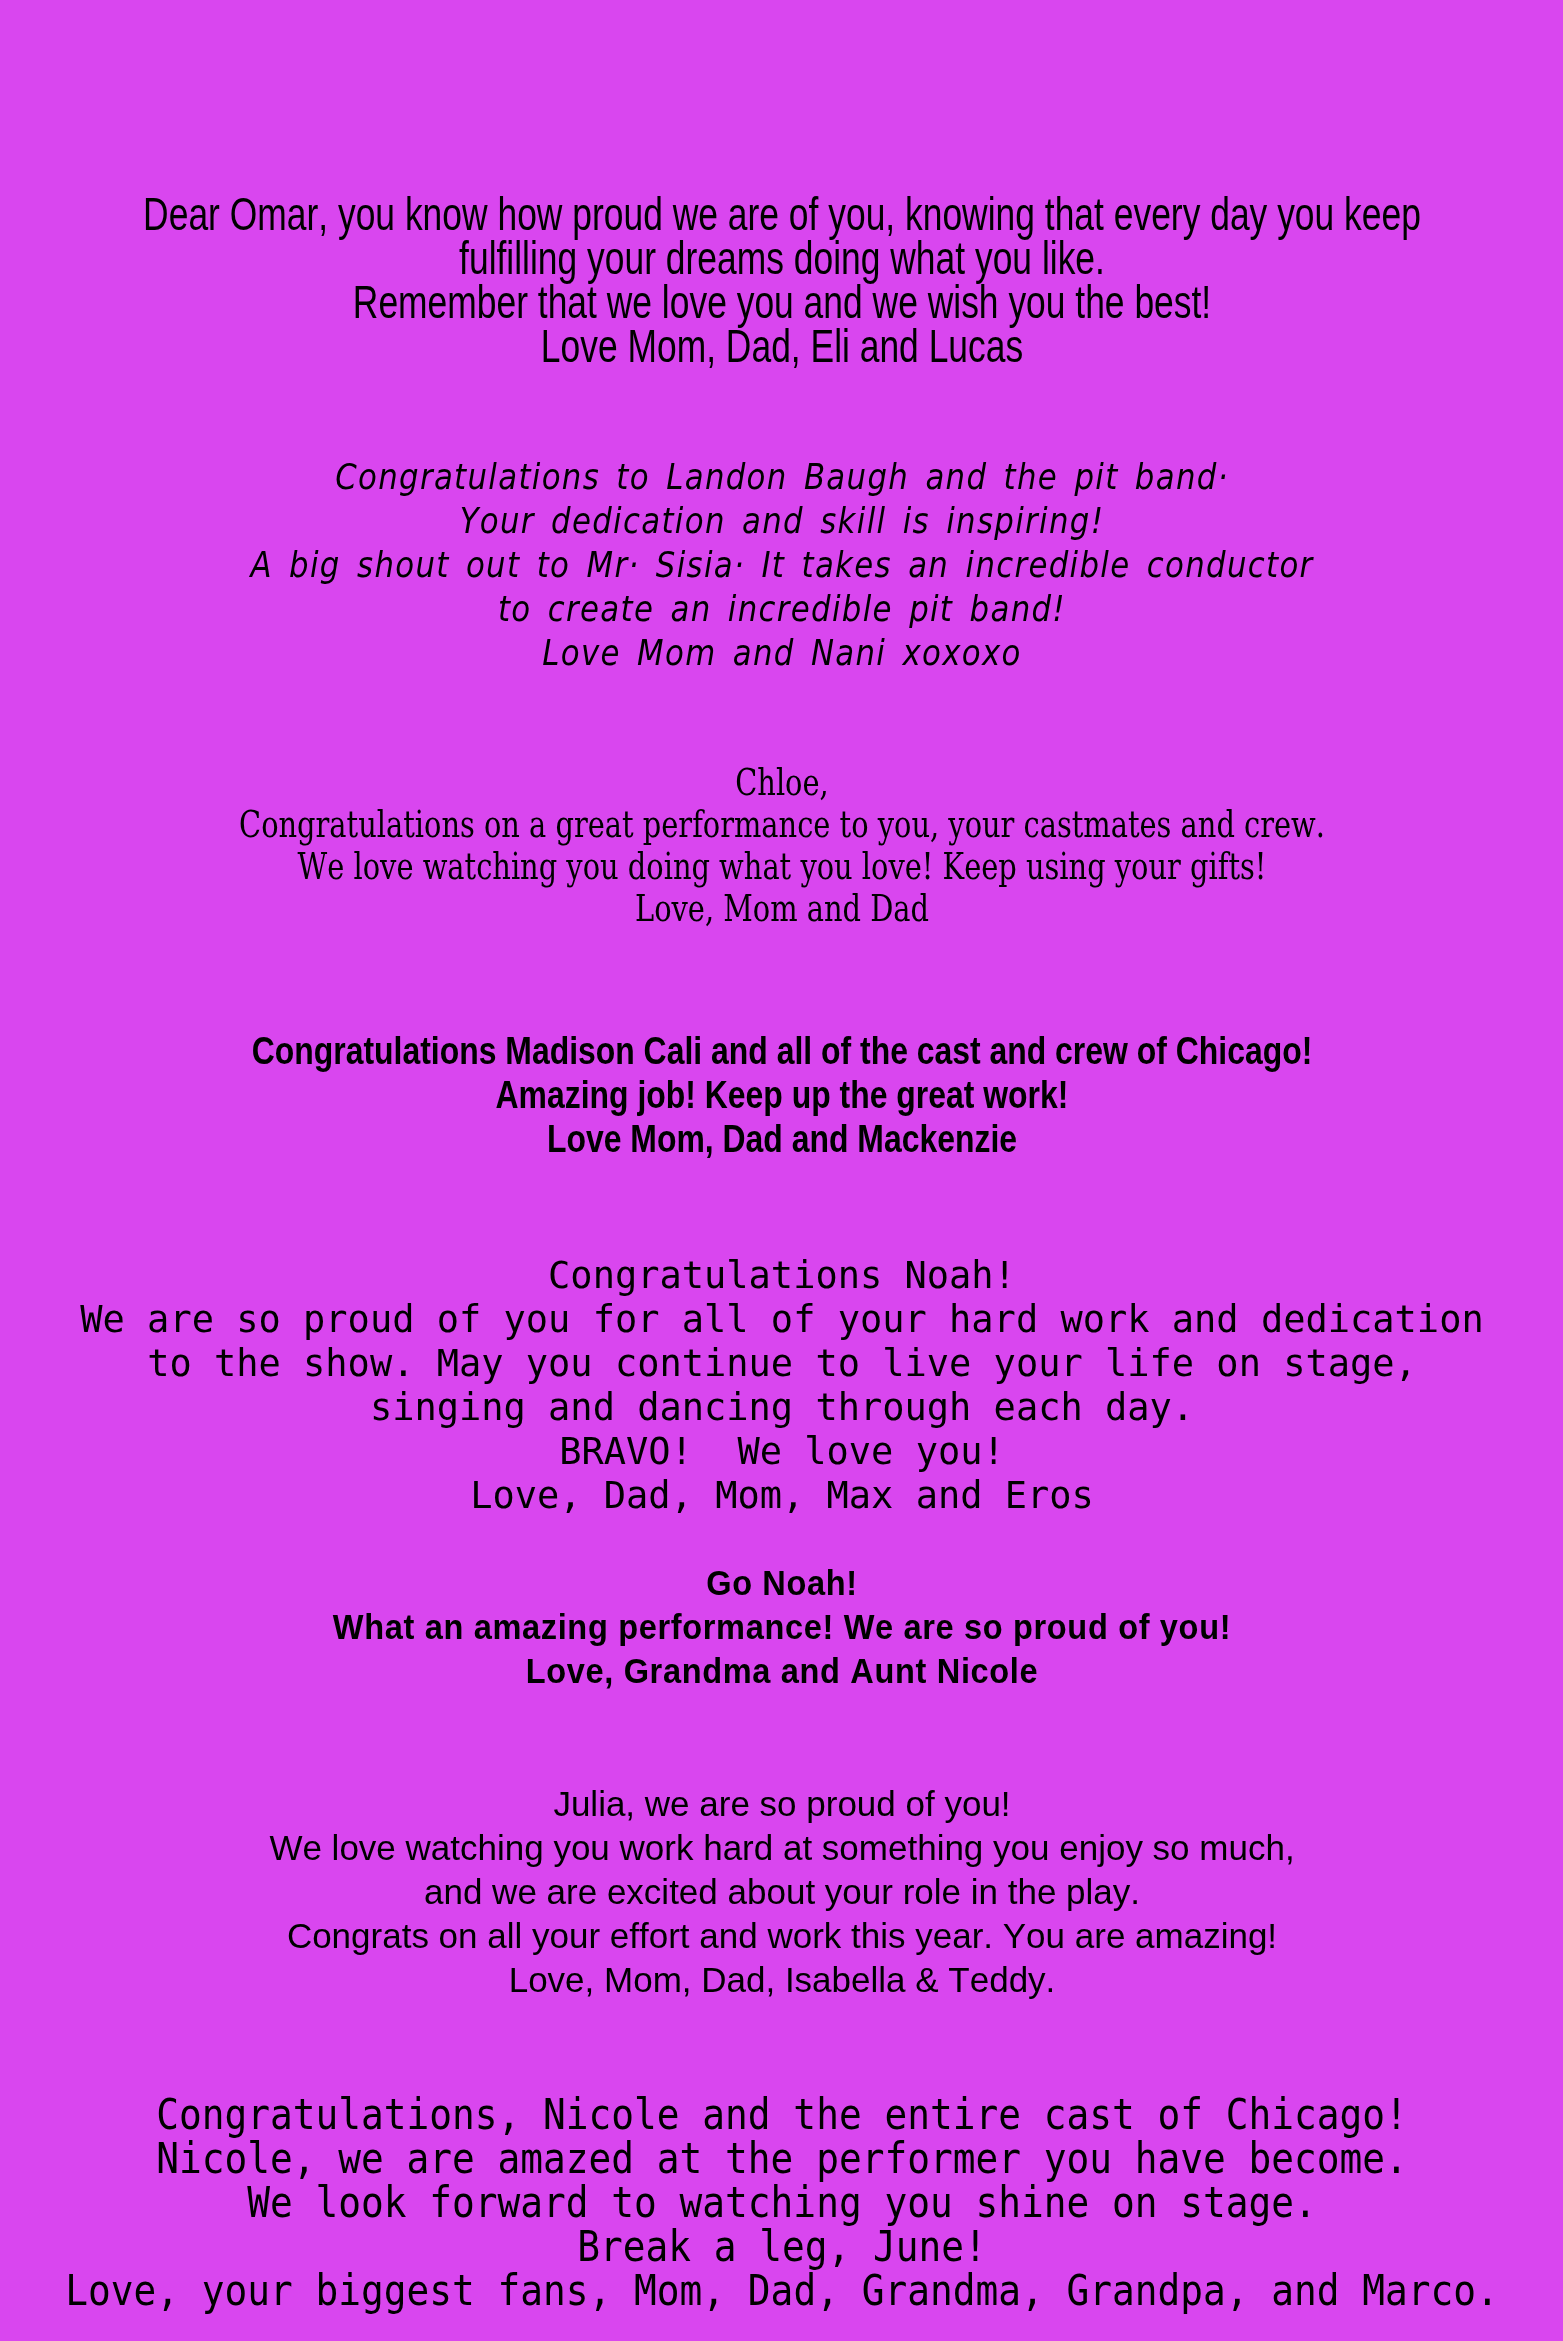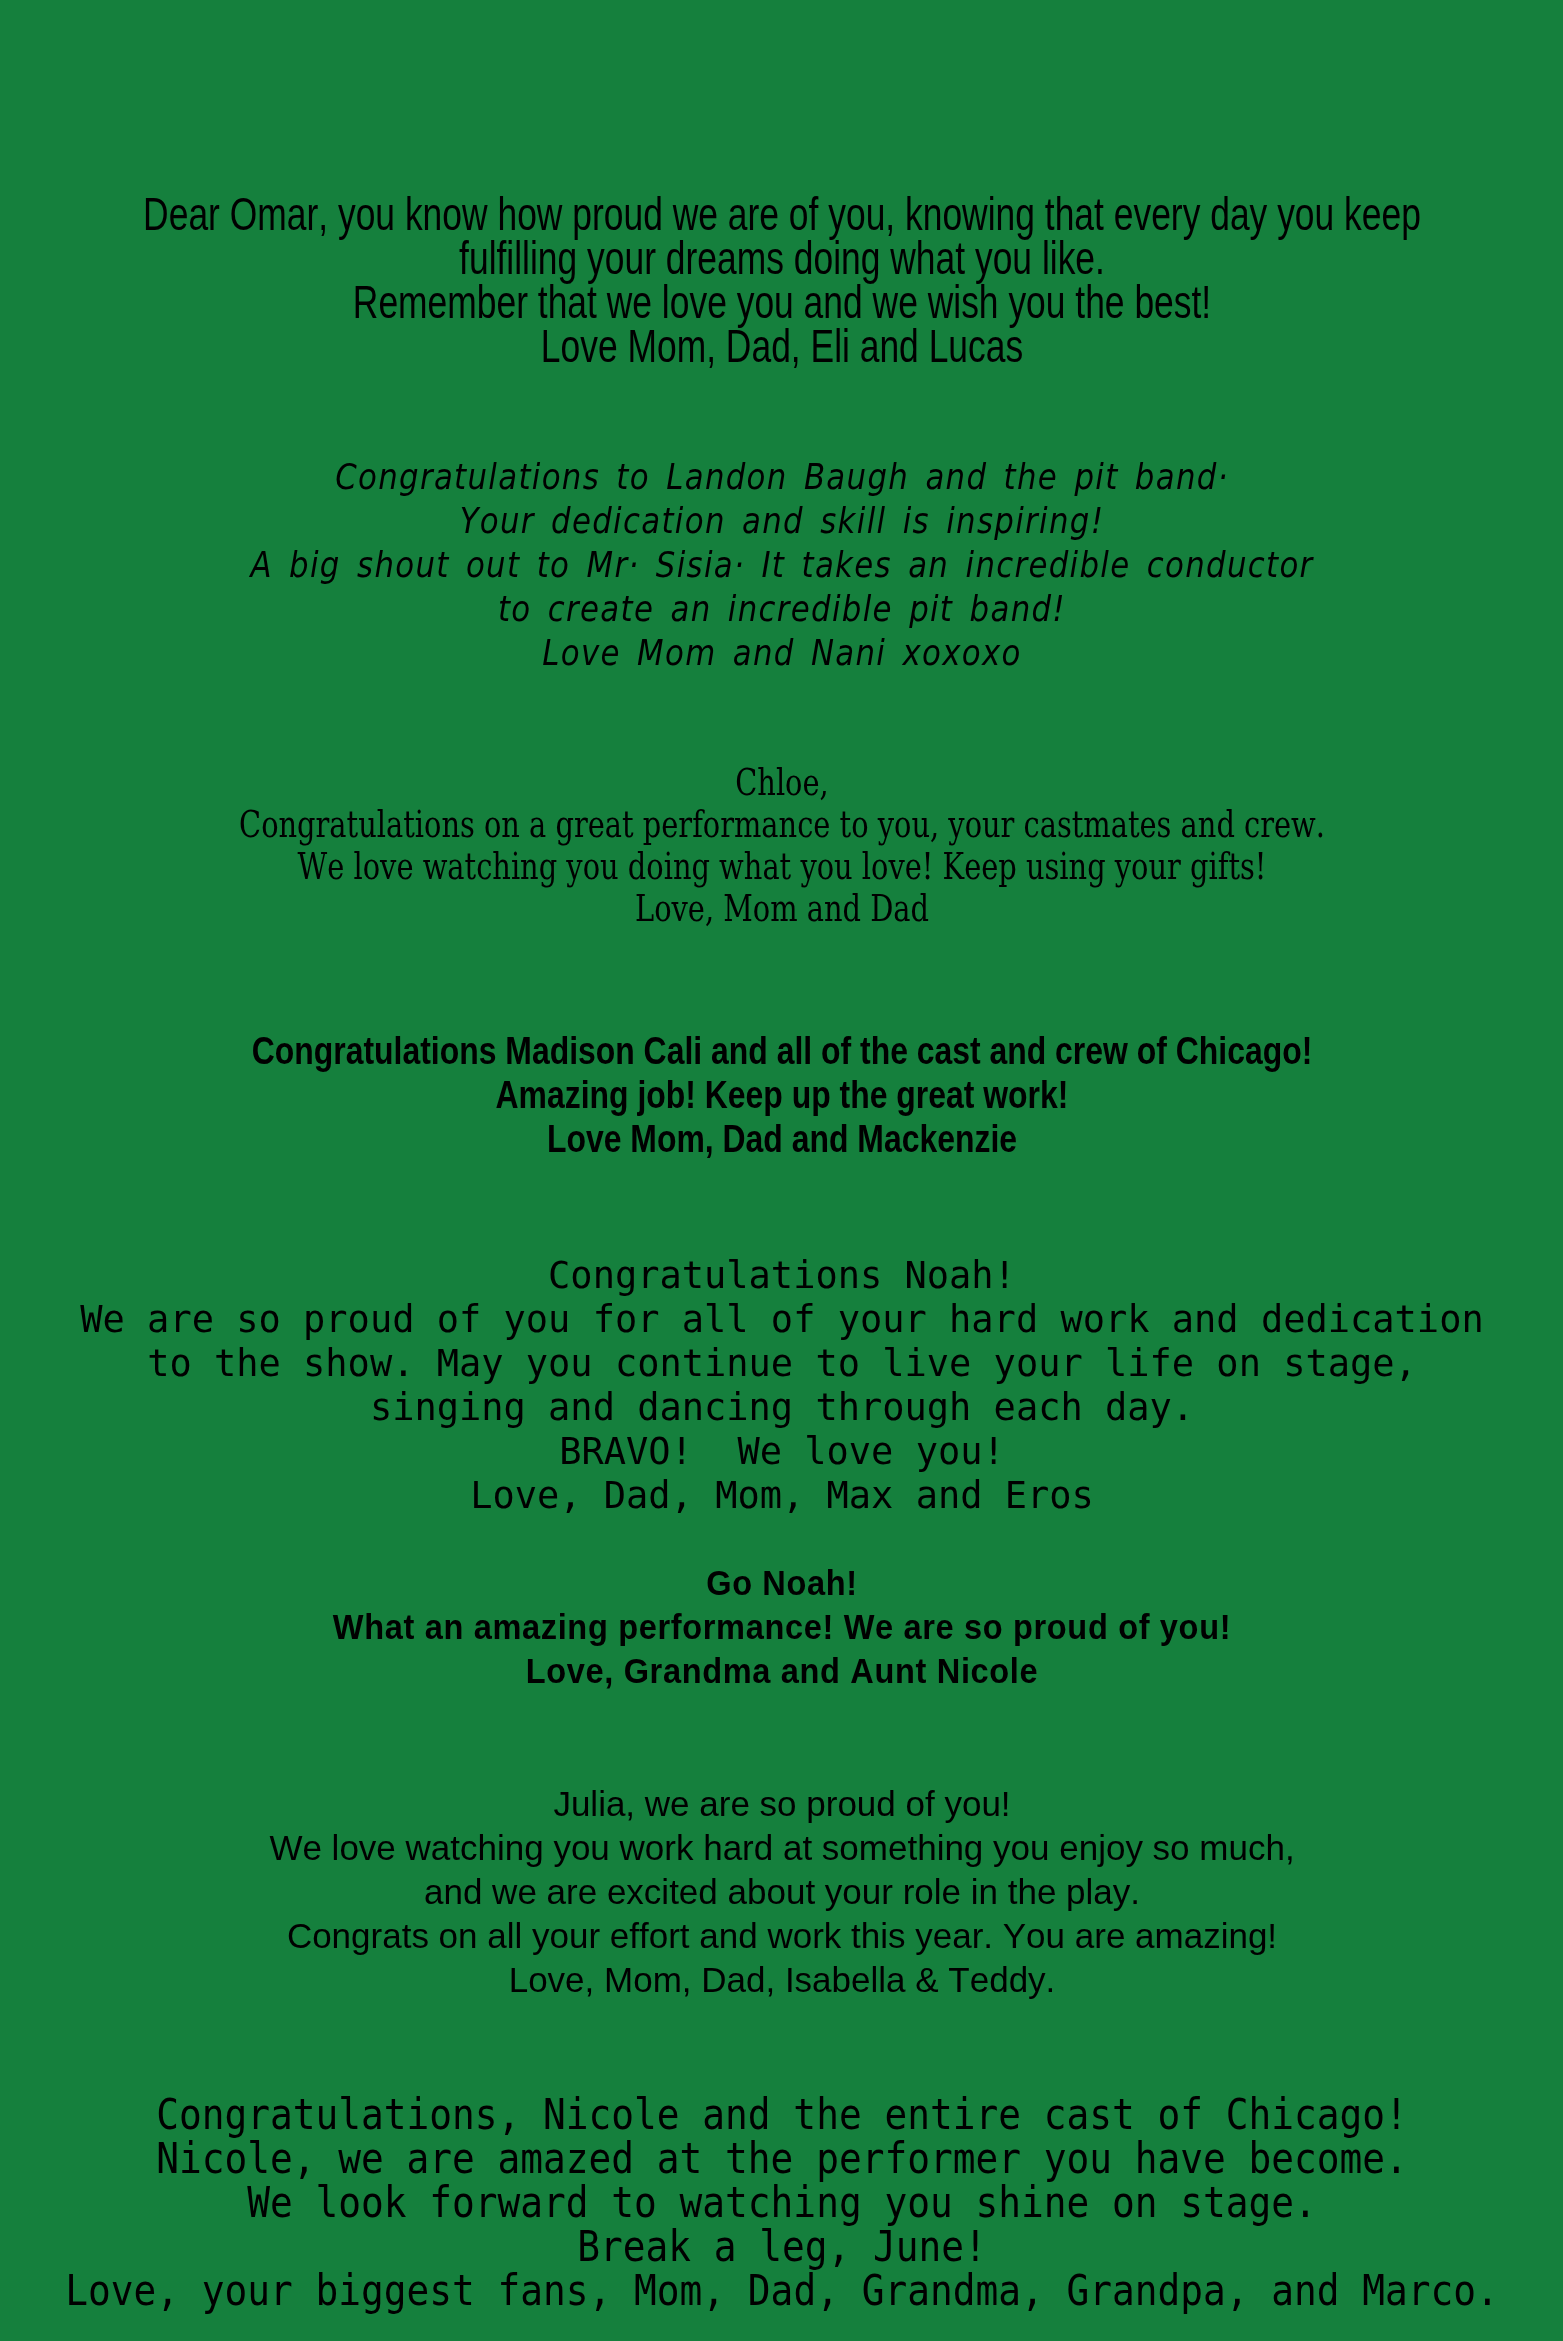--- a/index.html
+++ b/index.html
@@ -4,21 +4,21 @@
 <style>
   html, body {
     margin: 0;
     padding: 0;
     background: #ffffff;
   }
   .page {
     position: relative;
     width: 1563px;
     height: 2342px;
-    background: #15803d;
+    background: #d946ef;
     overflow: hidden;
     font-kerning: none;
   }
   .msg {
     position: absolute;
     left: -398px;            
     width: 2360px;
     text-align: center;
     color: #000000;
     white-space: pre-wrap;   

